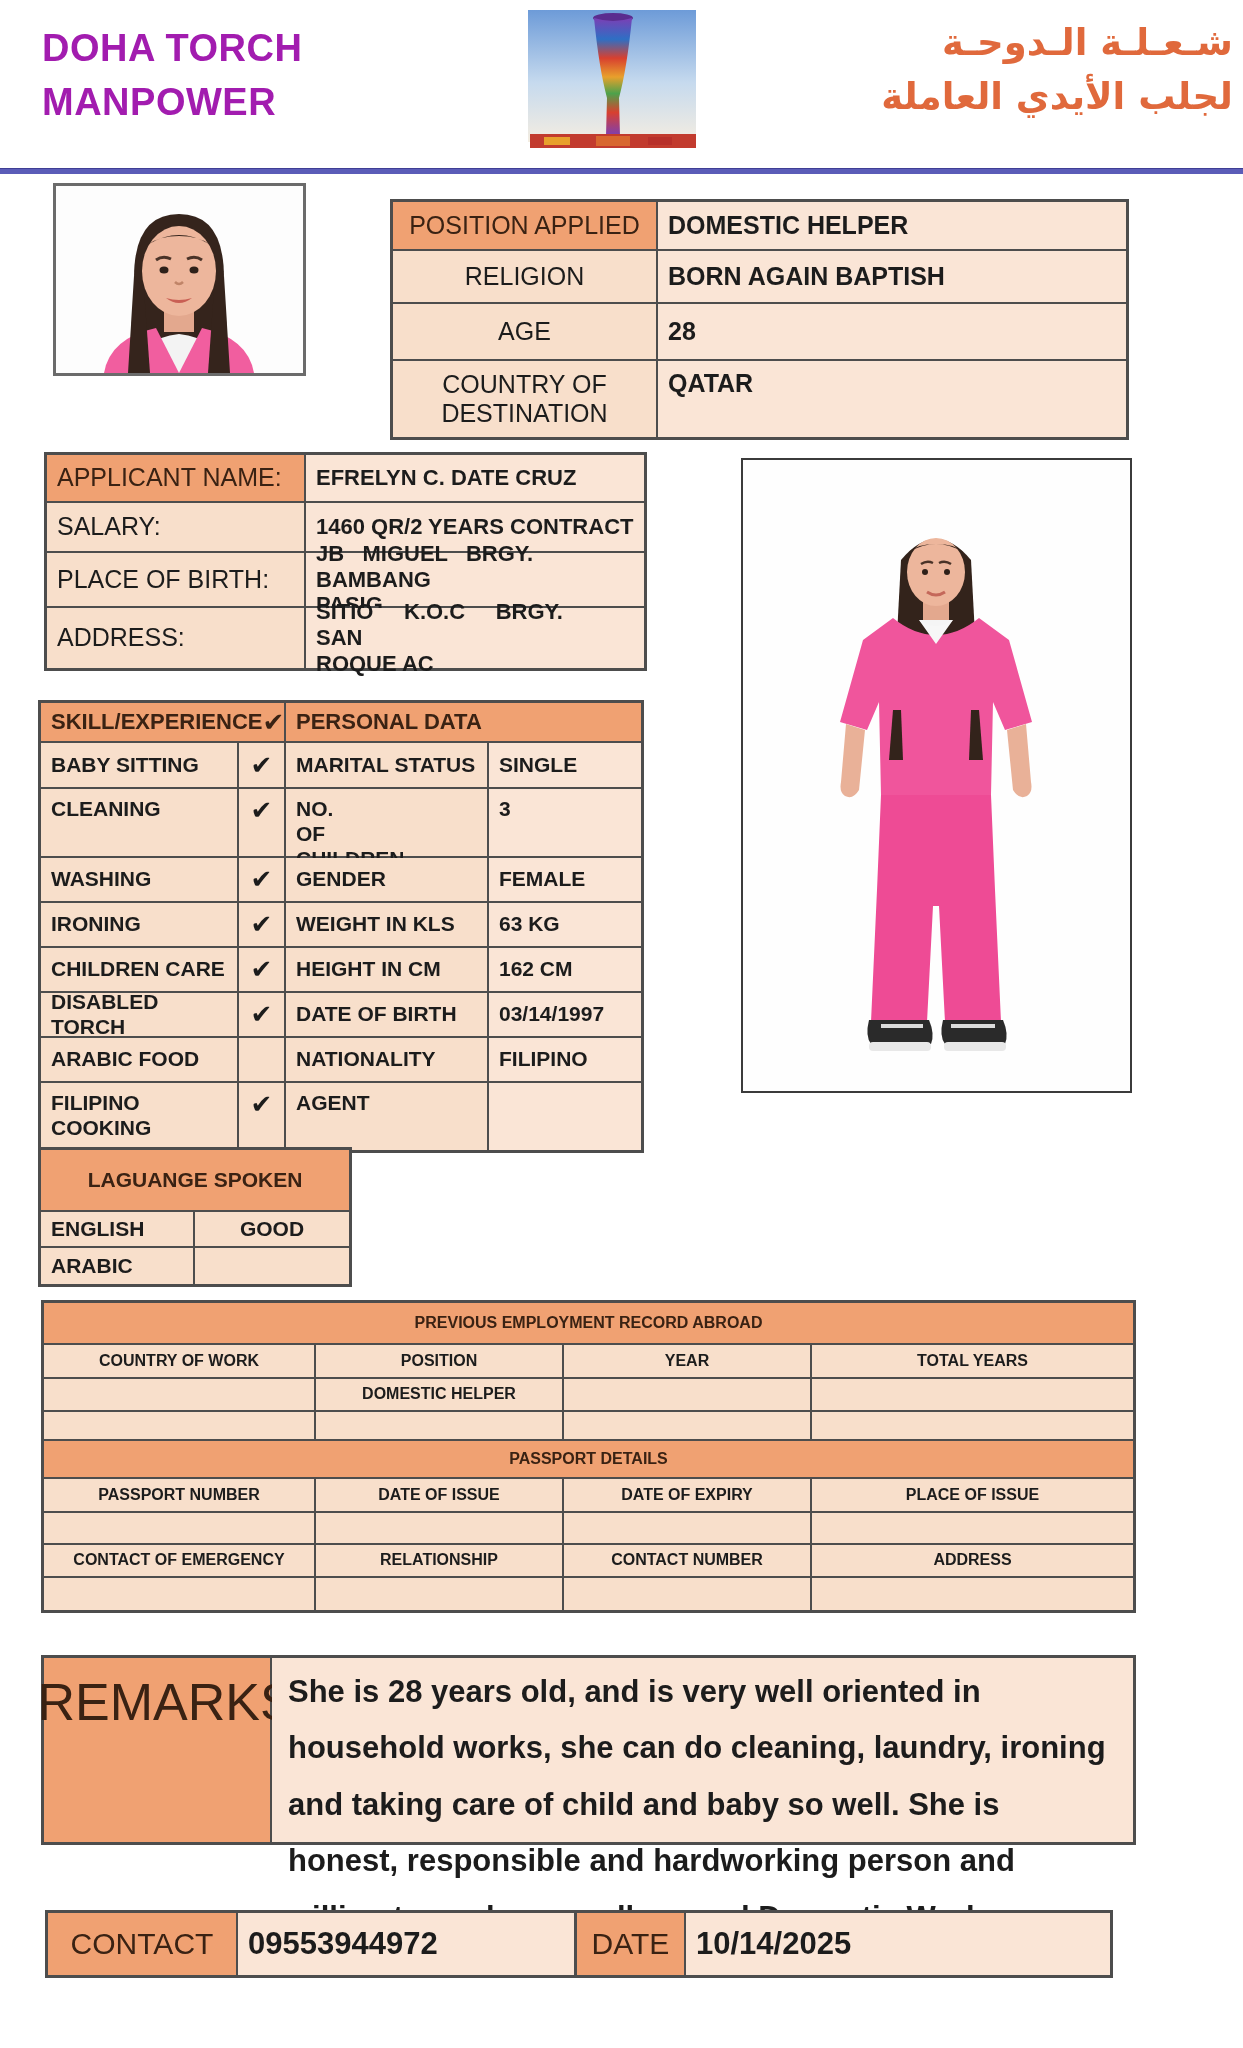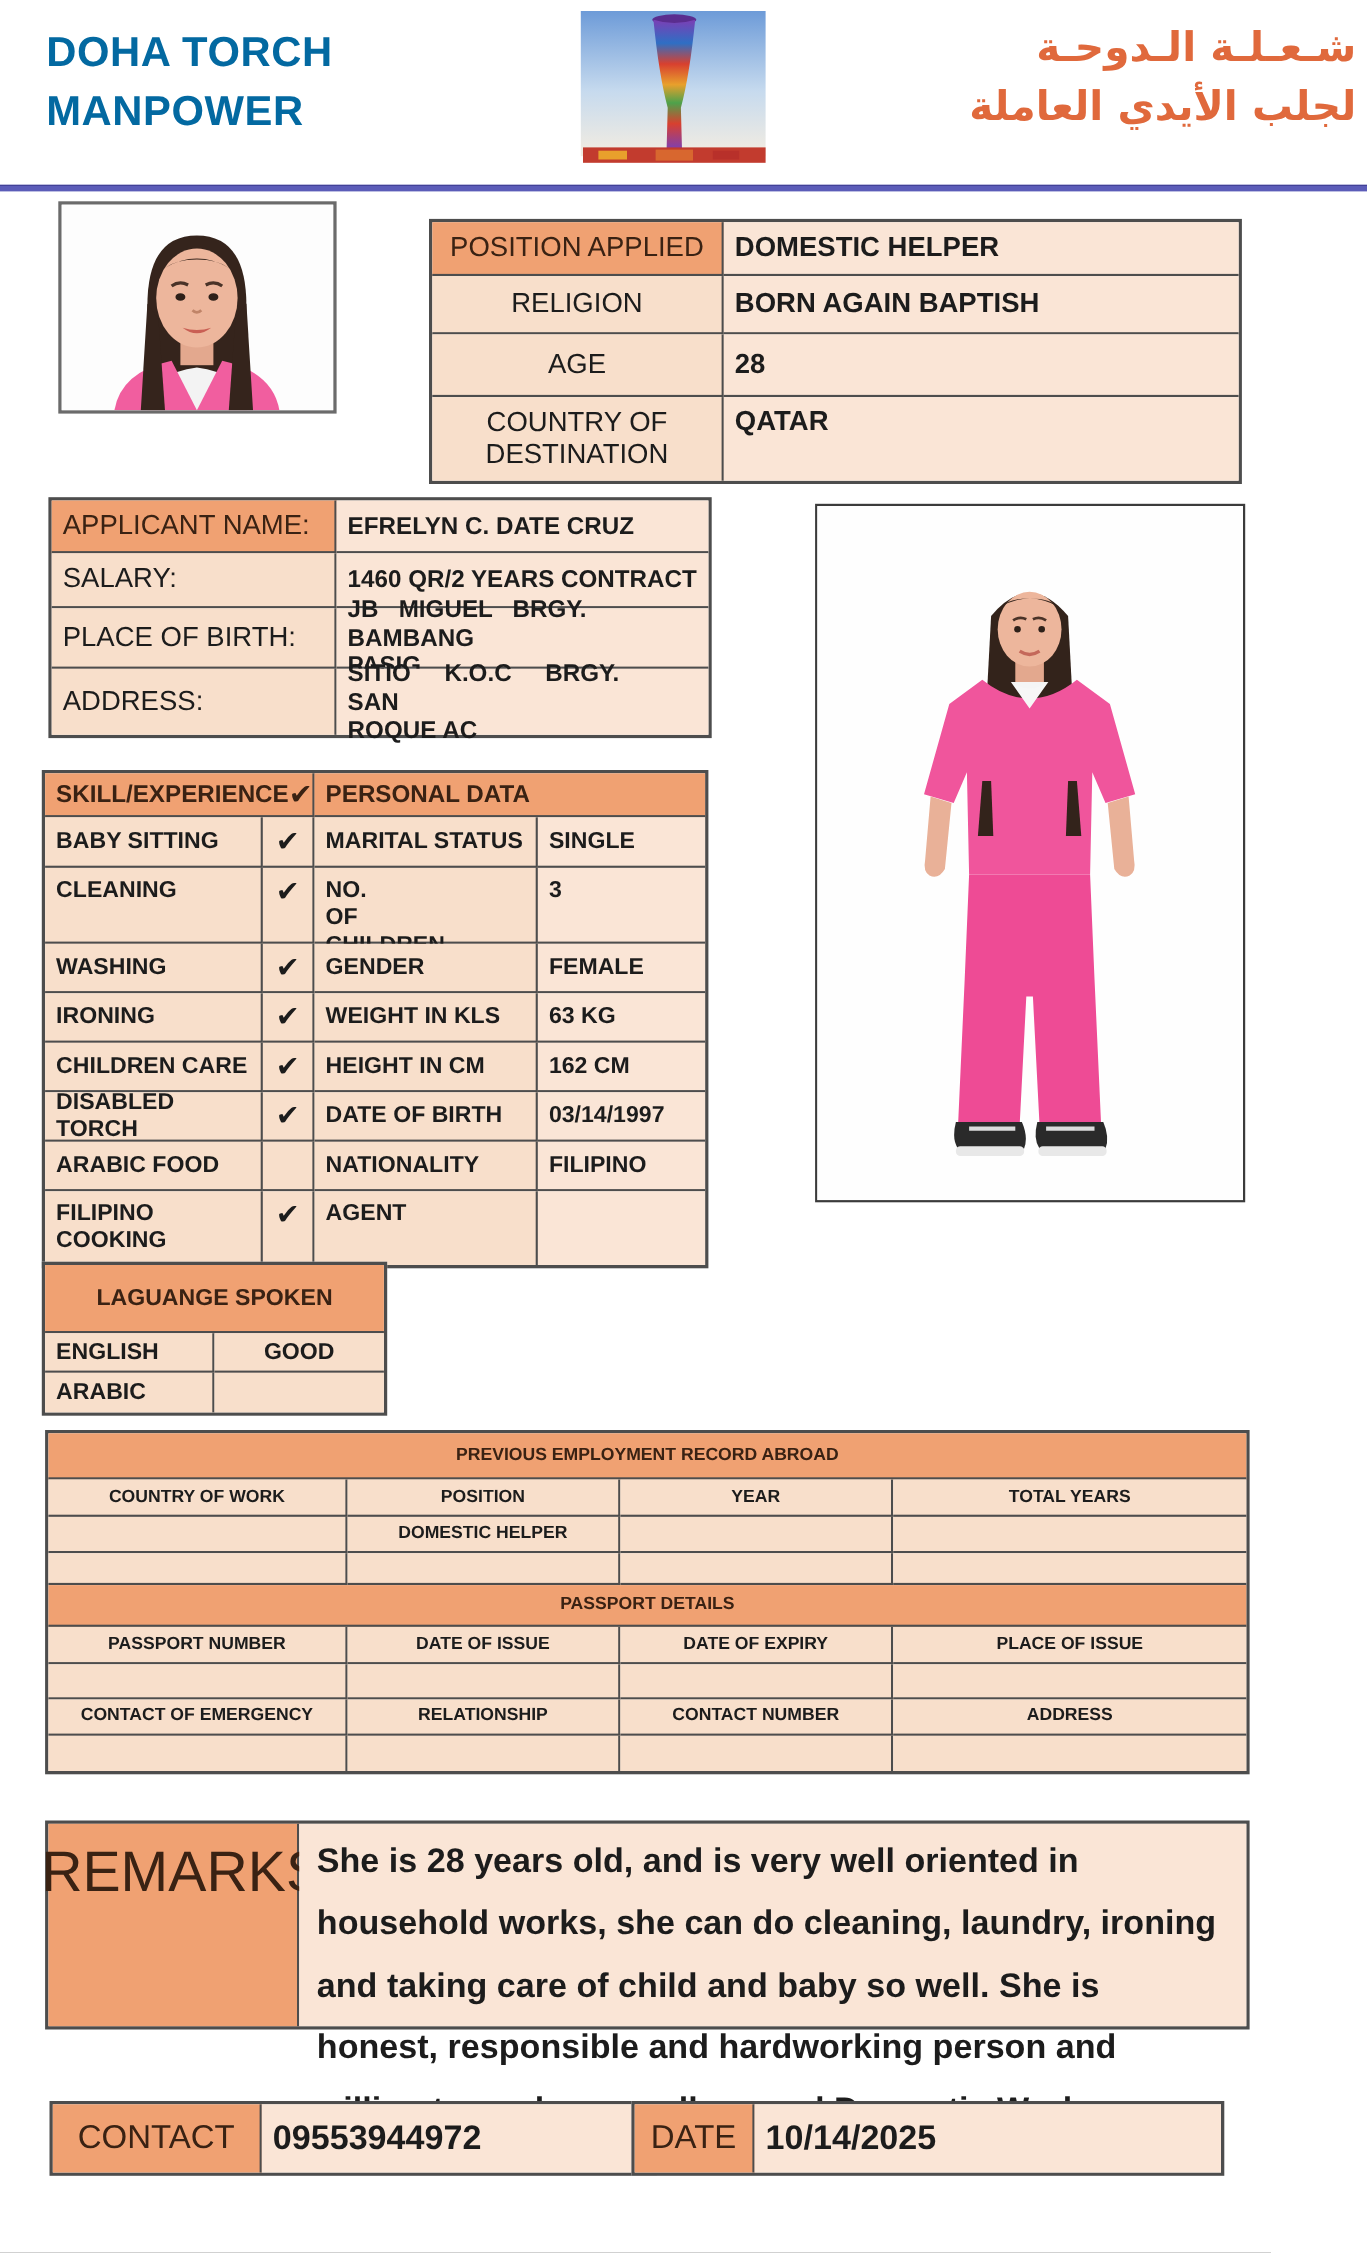--- a/index.html
+++ b/index.html
@@ -10,21 +10,21 @@
     --ink:#1c1c1c;
     --brown:#3a2213;
   }
   html,body{margin:0;padding:0;background:#888;}
   .page{
     position:relative;width:1243px;height:2048px;background:#ffffff;
     font-family:"Liberation Sans","DejaVu Sans",sans-serif;color:var(--ink);
     overflow:hidden;margin:0 auto;
   }
   
-  .company{position:absolute;left:42px;top:22px;font-size:38px;font-weight:bold;color:#0369a1;line-height:1.42;letter-spacing:.5px;}
+  .company{position:absolute;left:42px;top:22px;font-size:38px;font-weight:bold;color:#a21caf;line-height:1.42;letter-spacing:.5px;}
   .logo{position:absolute;left:510px;top:6px;width:205px;height:148px;}
   .arabic{position:absolute;right:10px;top:16px;width:520px;text-align:right;direction:rtl;
     font-family:"DejaVu Sans",sans-serif;font-size:37px;font-weight:bold;color:#e0693c;line-height:1.45;}
   .rule{position:absolute;left:0;top:168px;width:1243px;height:5px;background:#5b5cb8;border-top:1px solid #3f3f94;}
   
   .photo{position:absolute;background:#fff;}
   .photo.portrait{left:53px;top:183px;width:247px;height:187px;border:3px solid #6b6b6b;}
   .photo.fullbody{left:741px;top:458px;width:387px;height:631px;border:2px solid #3b3b3b;}
   .photo svg{display:block;width:100%;height:100%;}
   

